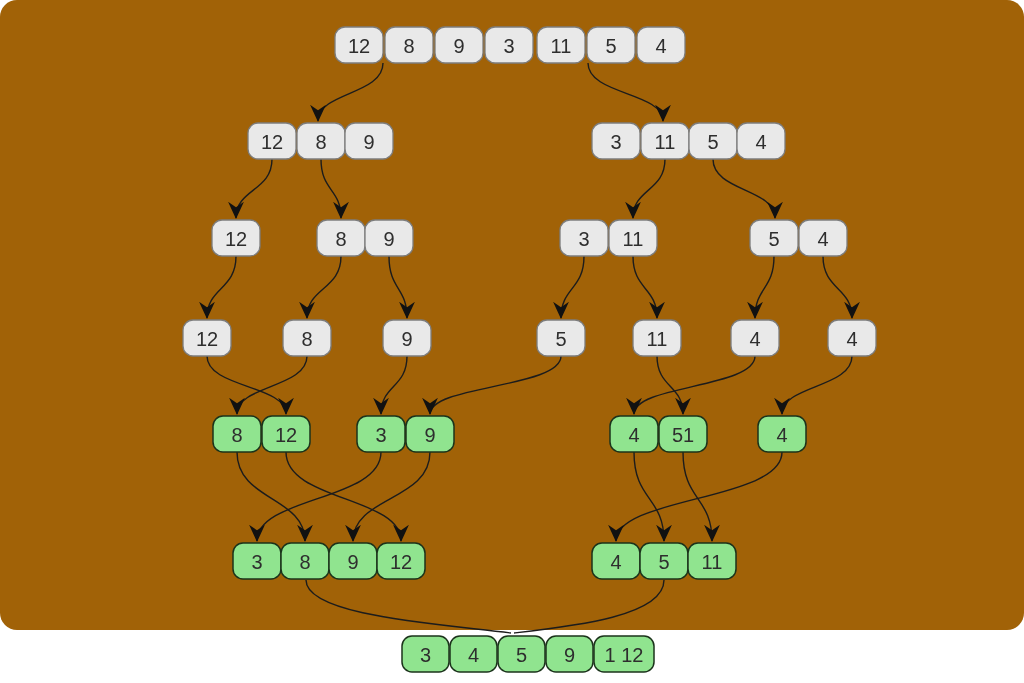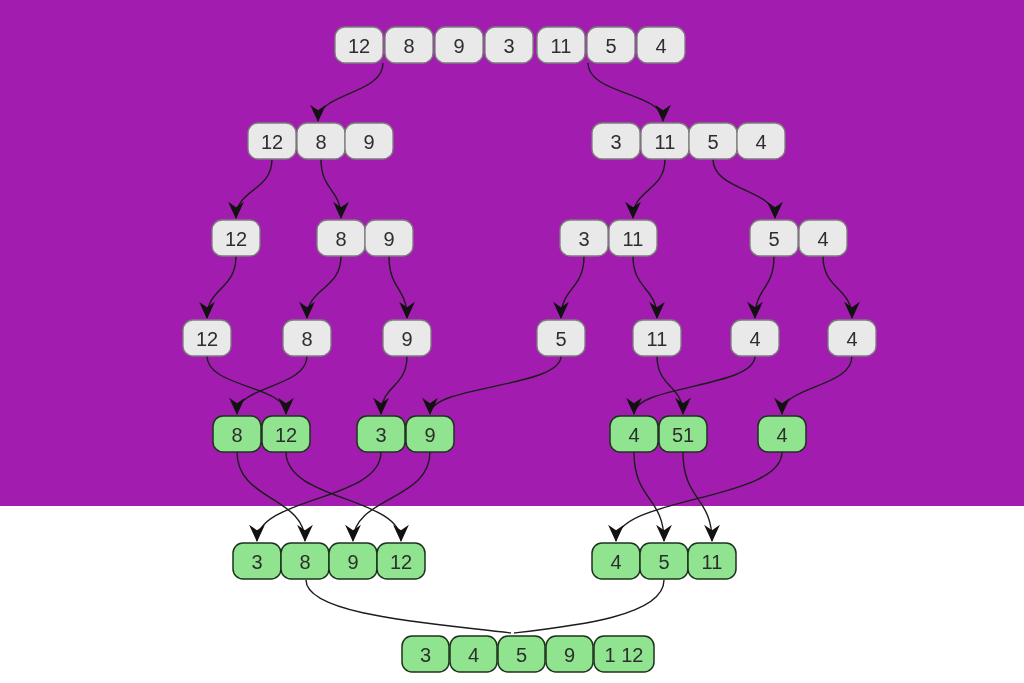--- a/index.html
+++ b/index.html
@@ -7,22 +7,23 @@
     padding: 0;
     background: #ffffff;
     width: 1024px;
     height: 683px;
     overflow: hidden;
     font-family: "Liberation Sans", "DejaVu Sans", sans-serif;
   }
   .canvas-wrap {
     position: relative;
     width: 1024px;
-    height: 506px;
-    background: #a21caf;
+    height: 630px;
+    background: #a16207;
+    border-radius: 17px;
   }
   svg text {
     font-family: "Liberation Sans", "DejaVu Sans", sans-serif;
     font-size: 20px;
   }
 </style>
 </head>
 <body>
 
 <div class="canvas-wrap">

